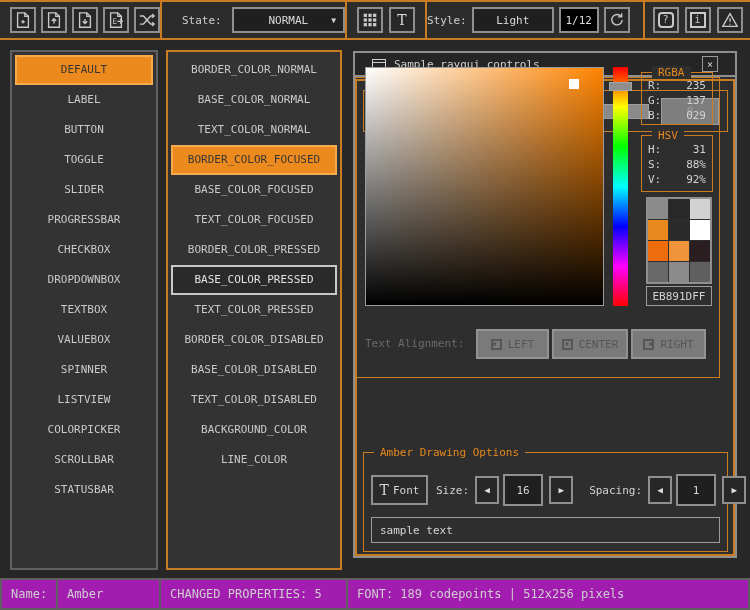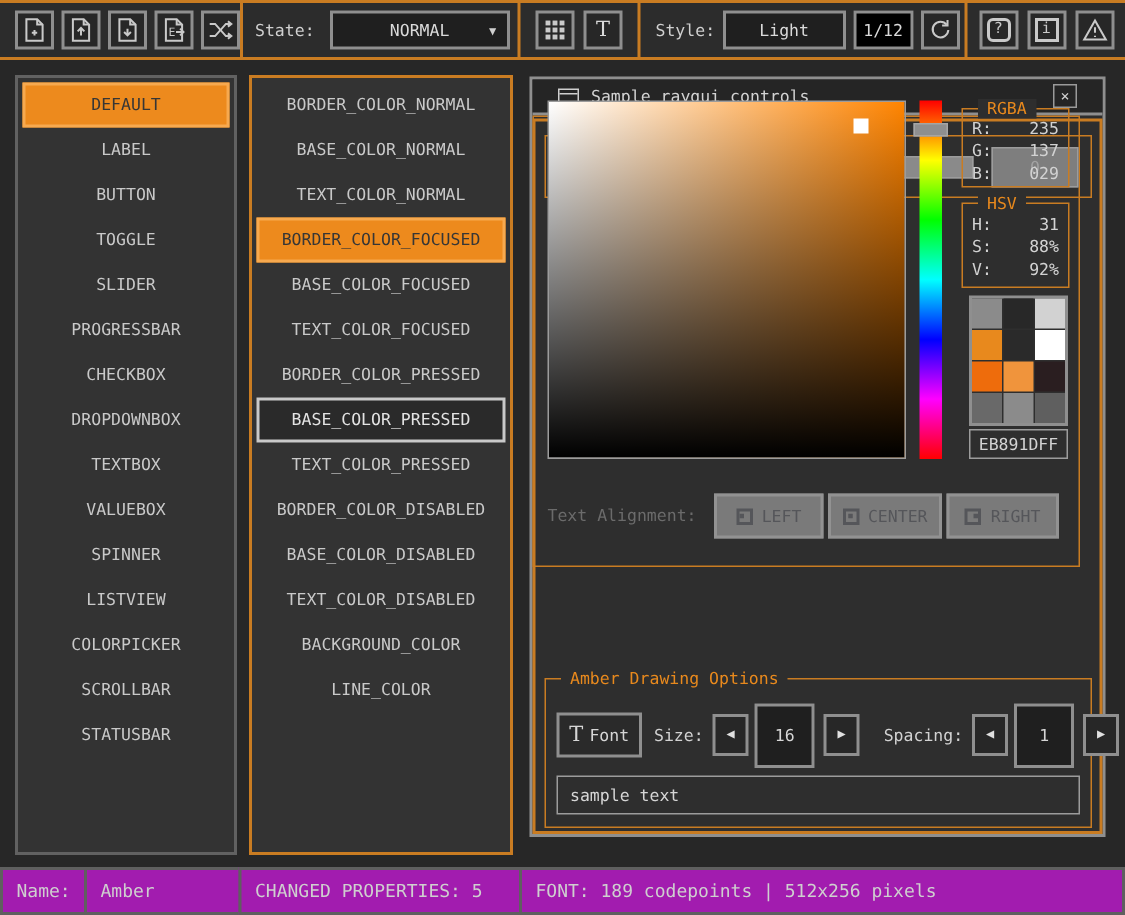--- a/index.html
+++ b/index.html
@@ -11,23 +11,23 @@
   *{margin:0;padding:0;box-sizing:border-box}
   html,body{width:750px;height:610px;overflow:hidden}
   body{background:var(--bg);font-family:"DejaVu Sans Mono",monospace;color:var(--text);}
   .app{position:relative;width:750px;height:610px}
 
   
   .toolbar{position:absolute;left:0;top:0;width:750px;height:40px;background:var(--tb);
     border-top:2px solid var(--accent-border);border-bottom:2px solid var(--accent-border);display:flex}
   .tb-sec{display:flex;align-items:center;height:100%;border-right:2px solid var(--accent-border)}
   .tb-s1{width:162px;padding-left:10px;gap:5px}
-  .tb-s2{width:185px;padding-left:8px;gap:10px}
+  .tb-s2{width:185px;padding-left:20px;gap:10px}
   .tb-s3{width:80px;justify-content:center;gap:6px}
-  .tb-s4{width:218px;padding-left:10px;gap:5px}
+  .tb-s4{width:218px;gap:5px}
   .tb-s5{flex:1;justify-content:center;gap:6px;border-right:none}
   .tb-btn{width:26px;height:26px;background:#272727;border:2px solid var(--gray-border);
     display:grid;place-items:center;color:#c9c9c9;flex:none;cursor:pointer}
   .tb-label{font-size:11px;color:#d0d0d0}
   .dropdown{width:120px;height:26px;background:#1f1f1f;border:2px solid var(--gray-border);
     display:flex;align-items:center;justify-content:center;position:relative;font-size:11px;color:#dadada}
   .dd-arrow{position:absolute;right:7px;font-size:8px;color:#d0d0d0}
   .style-btn{width:82px;height:26px;background:#1f1f1f;border:2px solid var(--gray-border);
     display:grid;place-items:center;font-size:11px;color:#dadada}
   .style-idx{width:40px;height:26px;background:#000000;border:2px solid var(--gray-border);
@@ -101,21 +101,21 @@
   .al-ic.right::after{right:0}
 
   .g-textopts{left:8px;top:399px;width:365px;height:100px}
   .to-row{position:absolute;left:7px;top:22px;right:7px;height:30px;display:flex;align-items:center}
   .font-btn{width:57px;height:30px;border:2px solid var(--gray-border);background:#2a2a2a;color:#d6d6d6;
     display:flex;align-items:center;justify-content:center;gap:4px;font-size:11px;flex:none;cursor:pointer}
   .font-T{font-family:"DejaVu Serif",serif;font-size:14px;line-height:1}
   .to-label{font-size:11px;color:#d2d2d2;margin-left:8px;white-space:nowrap}
   .spin-btn{width:24px;height:28px;border:2px solid var(--gray-border);background:#272727;color:#e0e0e0;
     display:grid;place-items:center;font-size:9px;margin-left:6px;flex:none;cursor:pointer}
-  .spin-val{width:40px;height:43px;border:2px solid var(--gray-border);background:#1f1f1f;color:#d6d6d6;
+  .spin-val{width:40px;height:32px;border:2px solid var(--gray-border);background:#1f1f1f;color:#d6d6d6;
     font-size:11px;display:grid;place-items:center;margin-left:4px;flex:none}
   .sample-box{position:absolute;left:7px;top:64px;width:349px;height:26px;border:1px solid #9c9c9c;
     display:flex;align-items:center;padding-left:8px;font-size:11px;color:#d6d6d6;cursor:text}
 
   
   .statusbar{position:absolute;left:0;top:578px;width:750px;height:32px;display:flex}
   .sb-cell{background:#a21caf;border:2px solid var(--dark-border);height:32px;display:flex;
     align-items:center;padding-left:9px;font-size:12px;color:#cfcfcf;white-space:nowrap;overflow:hidden}
   .sb-1{width:58px}
   .sb-2{width:105px;margin-left:-2px}

